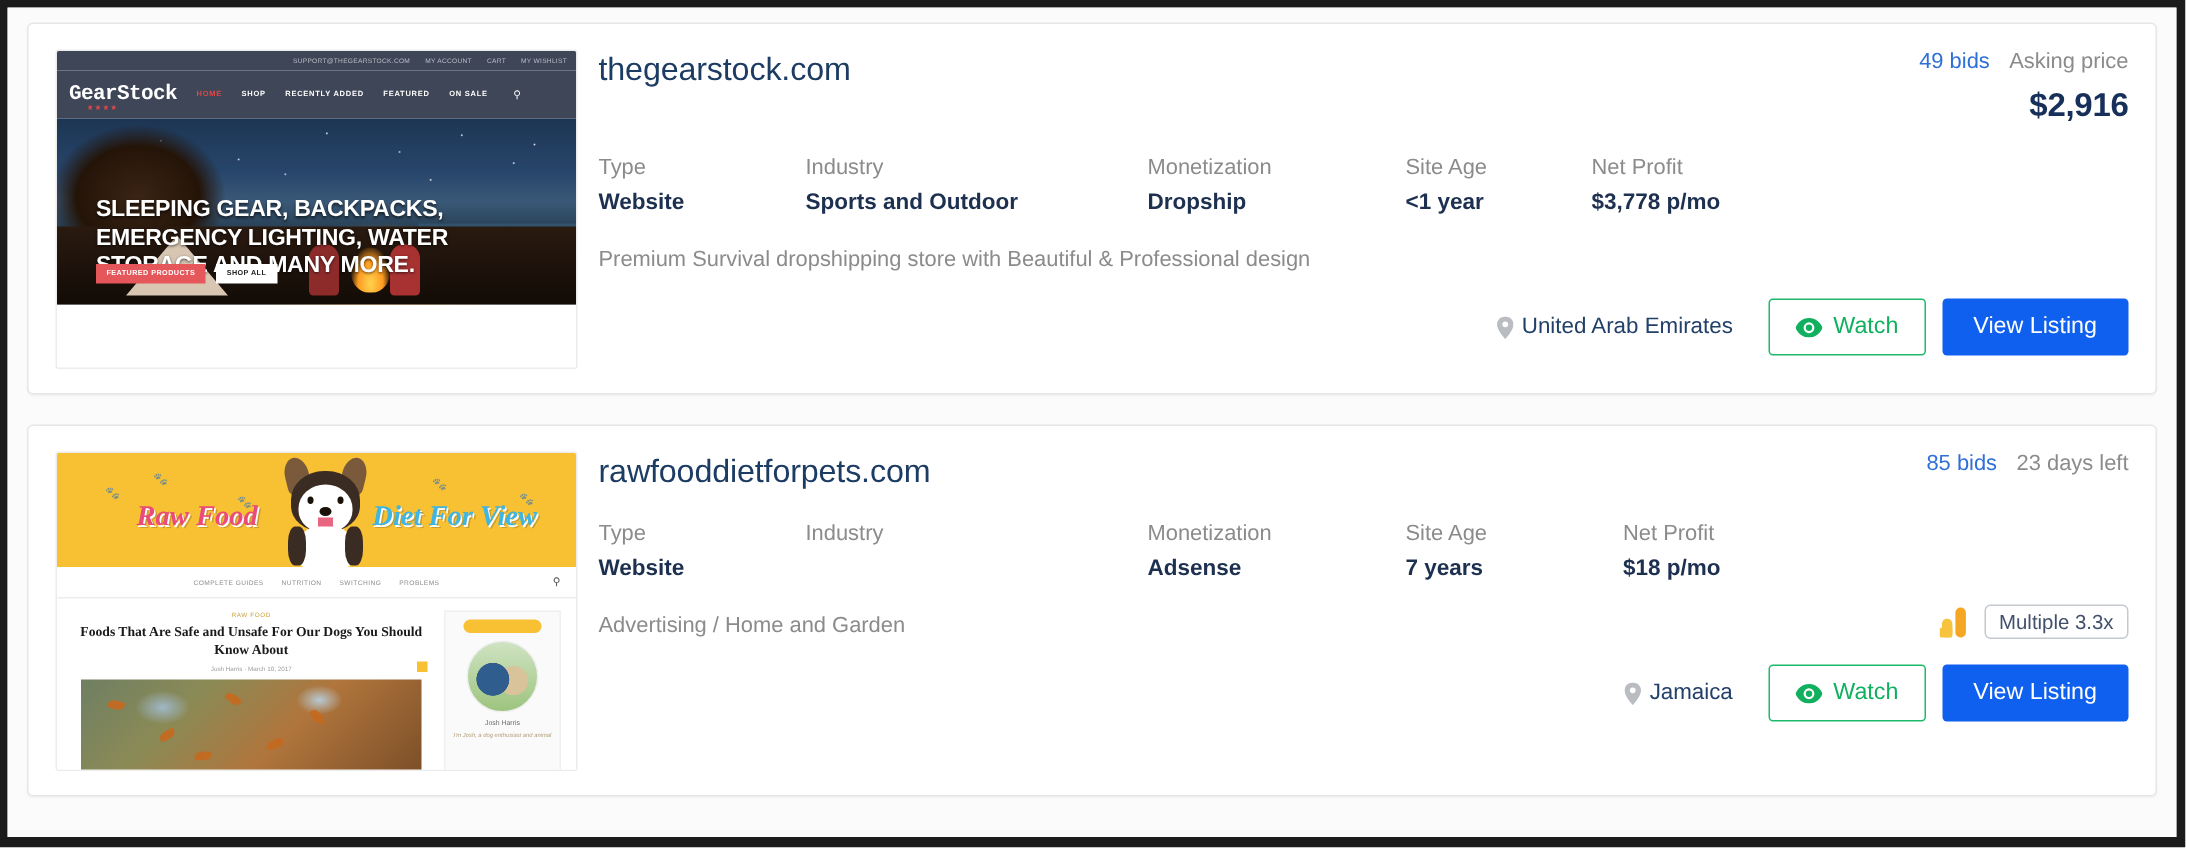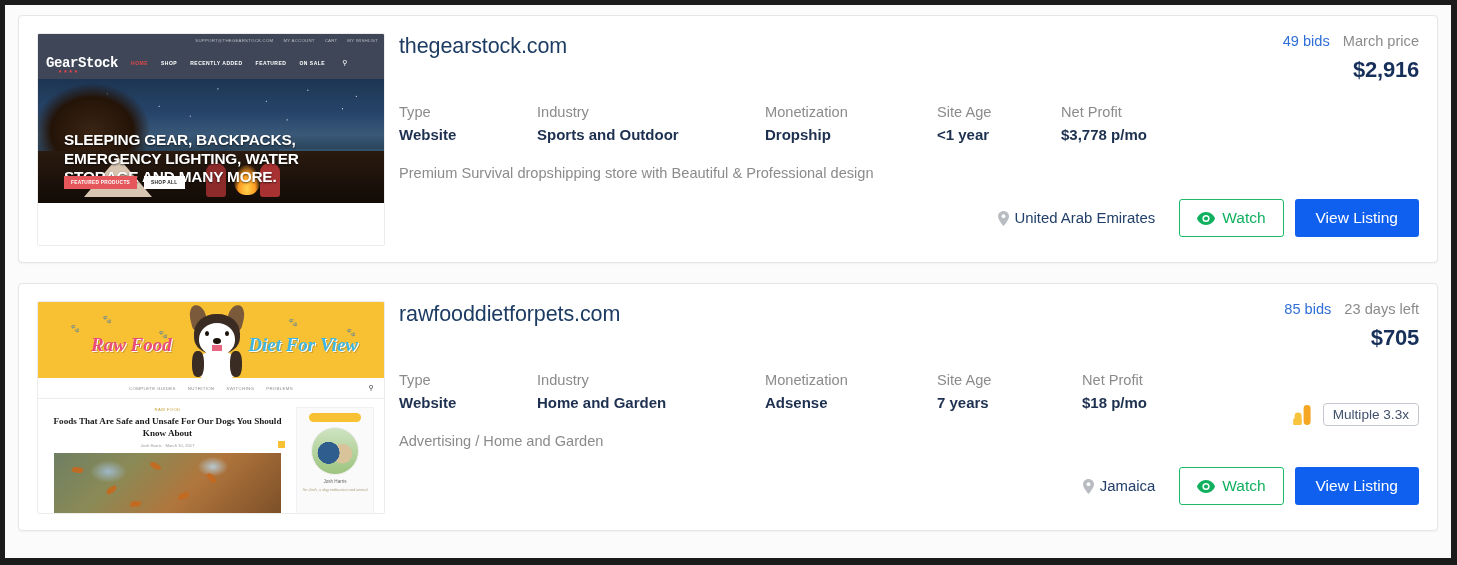--- a/index.html
+++ b/index.html
@@ -280,21 +280,21 @@
           </div>
         </div>
       </div>
 
       <div class="body">
         <div class="toprow">
           <a class="domain" href="#" style="text-decoration:none;">thegearstock.com</a>
           <div class="priceblock">
             <div class="bidsrow">
               <a class="bids" href="#" style="text-decoration:none;">49 bids</a>
-              <span class="askinglabel">March price</span>
+              <span class="askinglabel">Asking price</span>
             </div>
             <div class="price">$2,916</div>
           </div>
         </div>
 
         <div class="specs">
           <div class="spec" style="width:138px">
             <div class="lbl">Type</div>
             <div class="val">Website</div>
           </div>
@@ -403,32 +403,30 @@
       </div>
 
       <div class="body">
         <div class="toprow">
           <a class="domain c2" href="#" style="text-decoration:none;">rawfooddietforpets.com</a>
           <div class="priceblock">
             <div class="bidsrow">
               <a class="bids" href="#" style="text-decoration:none;">85 bids</a>
               <span class="askinglabel">23 days left</span>
             </div>
-            <div class="price">$705</div>
           </div>
         </div>
 
         <div class="specs">
           <div class="spec" style="width:138px">
             <div class="lbl">Type</div>
             <div class="val">Website</div>
           </div>
           <div class="spec" style="width:228px">
             <div class="lbl">Industry</div>
-            <div class="val">Home and Garden</div>
           </div>
           <div class="spec" style="width:172px">
             <div class="lbl">Monetization</div>
             <div class="val">Adsense</div>
           </div>
           <div class="spec" style="width:145px">
             <div class="lbl">Site Age</div>
             <div class="val">7 years</div>
           </div>
           <div class="spec">

